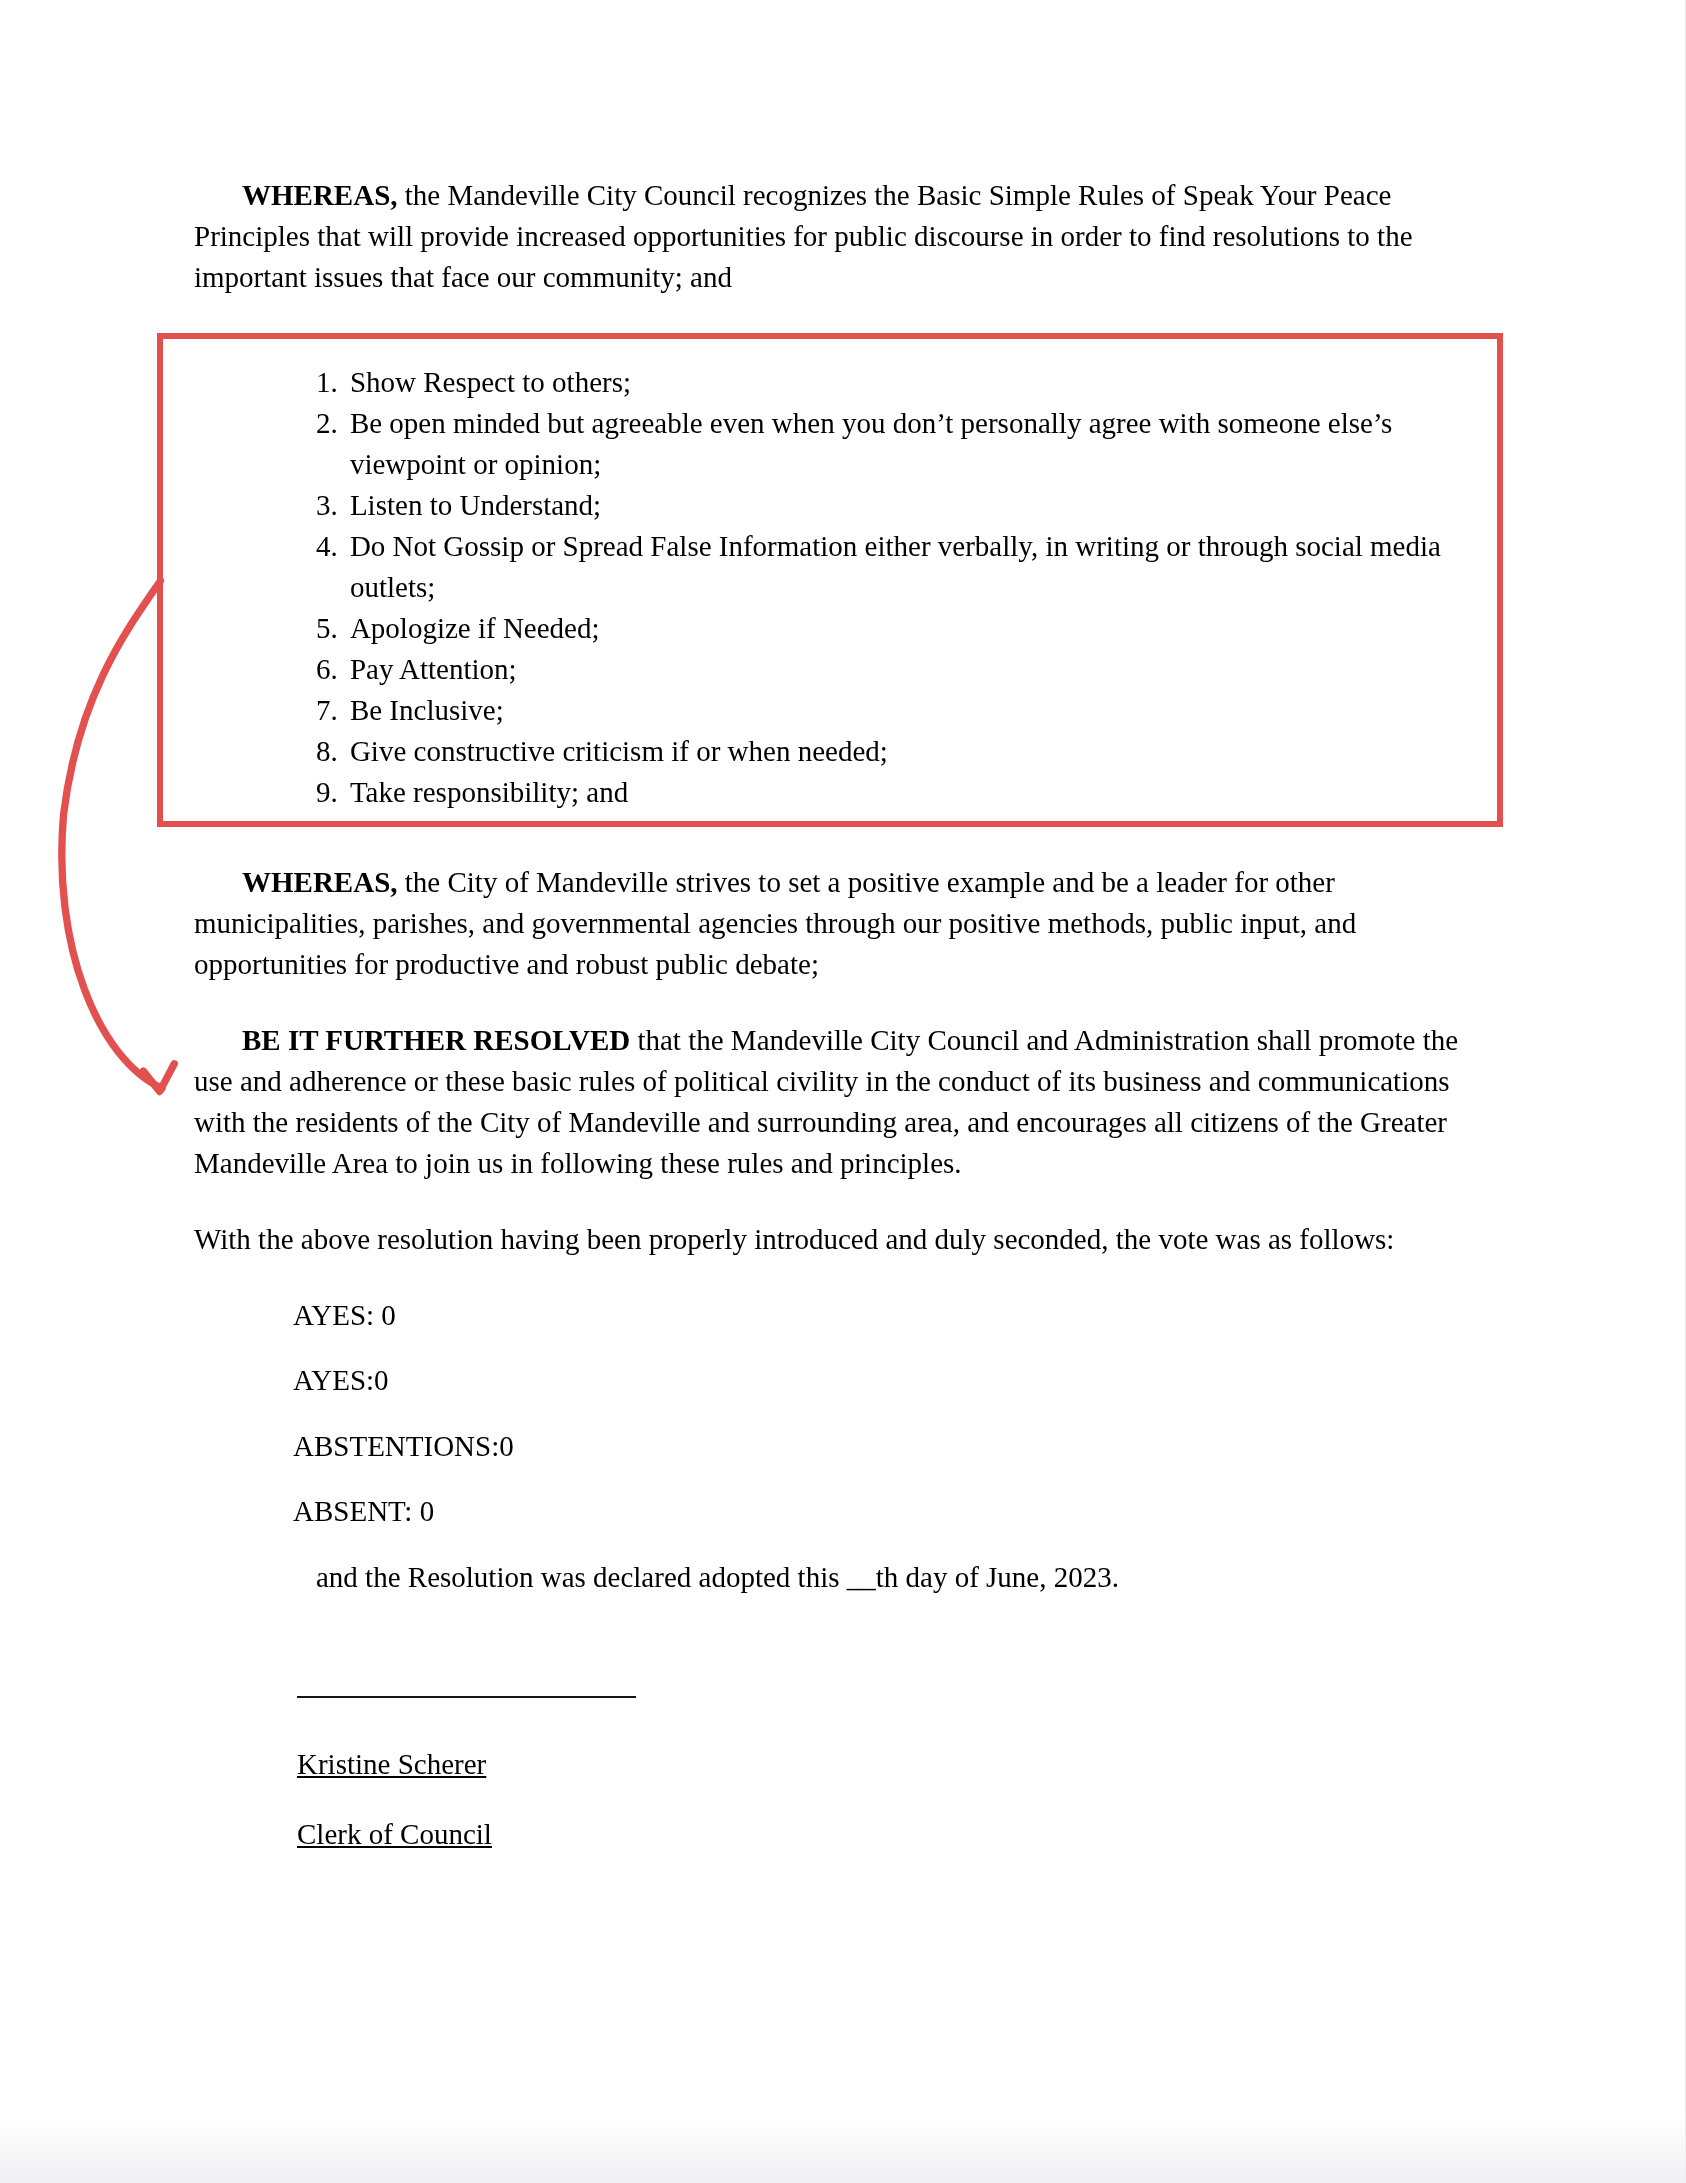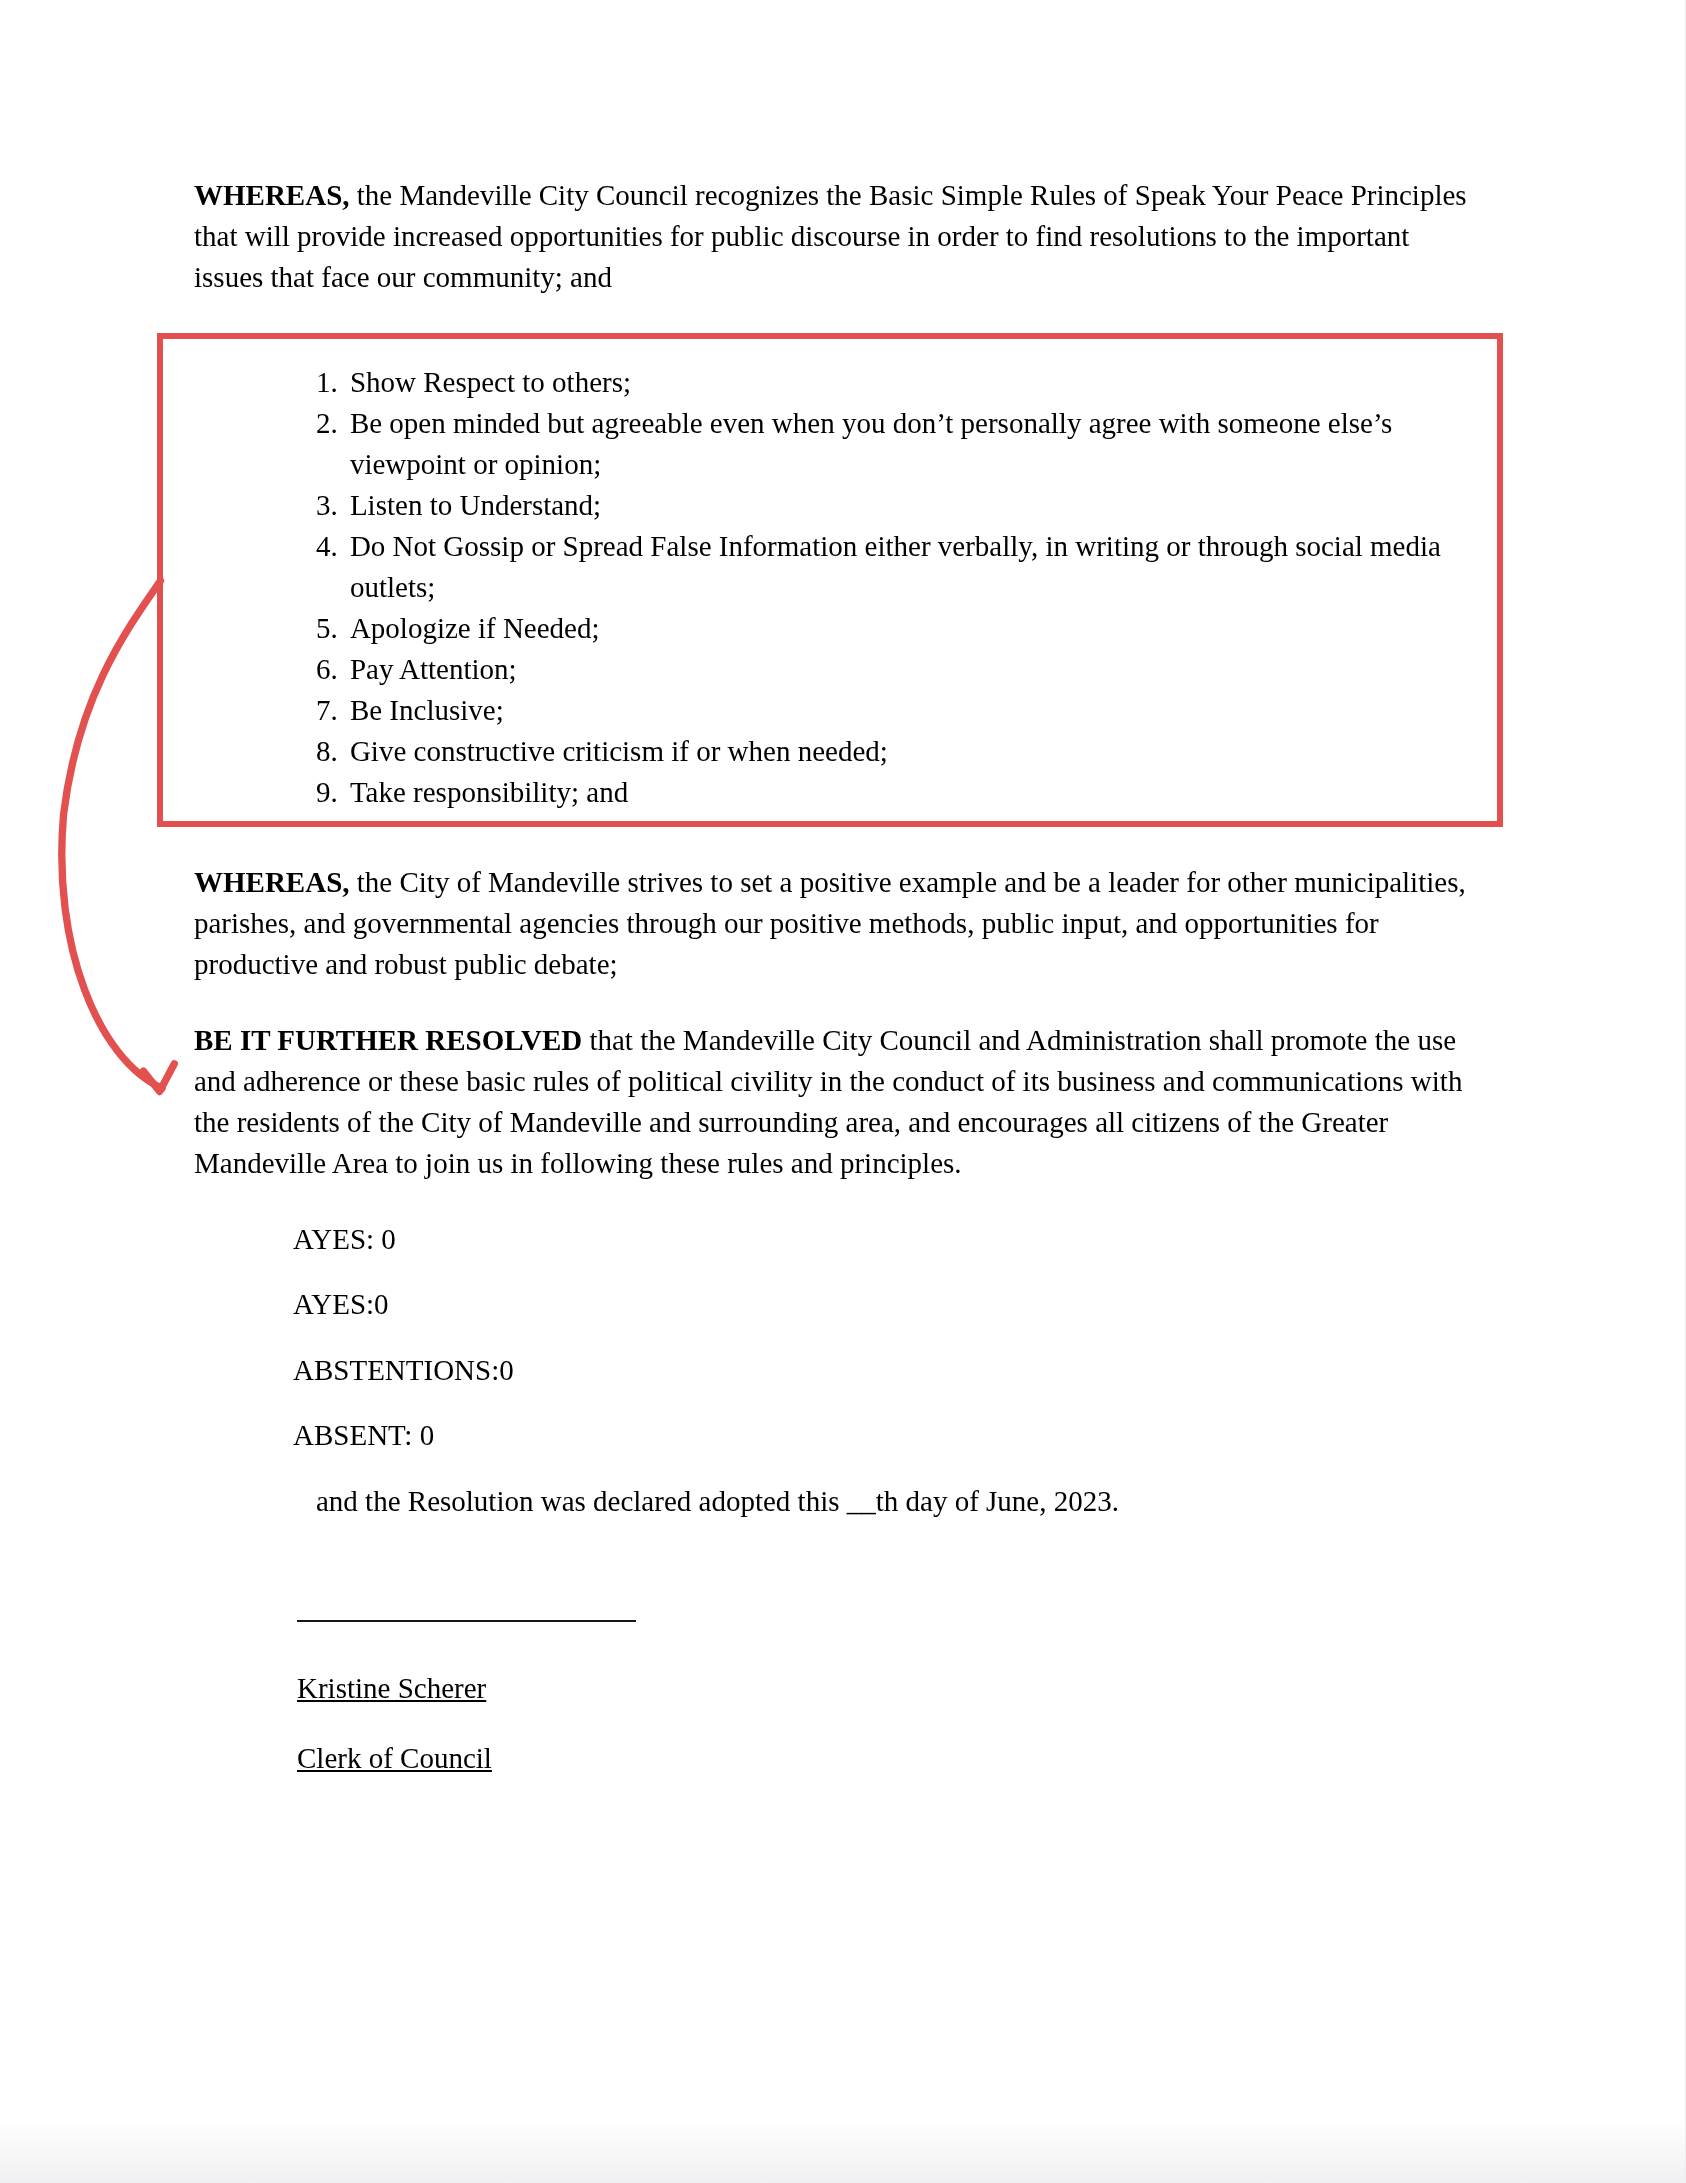--- a/index.html
+++ b/index.html
@@ -17,21 +17,21 @@
     box-sizing: border-box;
     border-right: 1.6px solid #ededef;
   }
   .content {
     position: absolute;
     left: 194px;
     top: 175px;
     width: 1275px;
   }
   p { margin: 0 0 35px 0; }
-  strong { font-weight: bold; }
+  strong { font-weight: bold; margin-left: 48px; }
 
   .highlight-box {
     border: 6.5px solid var(--accent);
     margin: 0 -34px 35px -37px;
     padding: 23px 24.4px 8.1px 29px;
   }
   .highlight-box p { margin: 0; }
   .rules-list {
     margin: 0;
     padding-left: 153px;
@@ -93,20 +93,21 @@
         <li>Be Inclusive;</li>
         <li>Give constructive criticism if or when needed;</li>
         <li>Take responsibility; and</li>
       </ol>
     </div>
 
     <p><strong>WHEREAS,</strong><span> the City of Mandeville strives to set a positive example and be a leader for other municipalities, parishes, and governmental agencies through our positive methods, public input, and opportunities for productive and robust public debate;</span></p>
 
     <p><strong>BE IT FURTHER RESOLVED</strong><span> that the Mandeville City Council and Administration shall promote the use and adherence or these basic rules of political civility in the conduct of its business and communications with the residents of the City of Mandeville and surrounding area, and encourages all citizens of the Greater Mandeville Area to join us in following these rules and principles.</span></p>
 
+    <p>With the above resolution having been properly introduced and duly seconded, the vote was as follows:</p>
 
     <div class="votes">
       <p>AYES: 0</p>
       <p>AYES:0</p>
       <p>ABSTENTIONS:0</p>
       <p>ABSENT: 0</p>
     </div>
 
     <p class="adoption">and the Resolution was declared adopted this __th day of June, 2023.</p>
 

